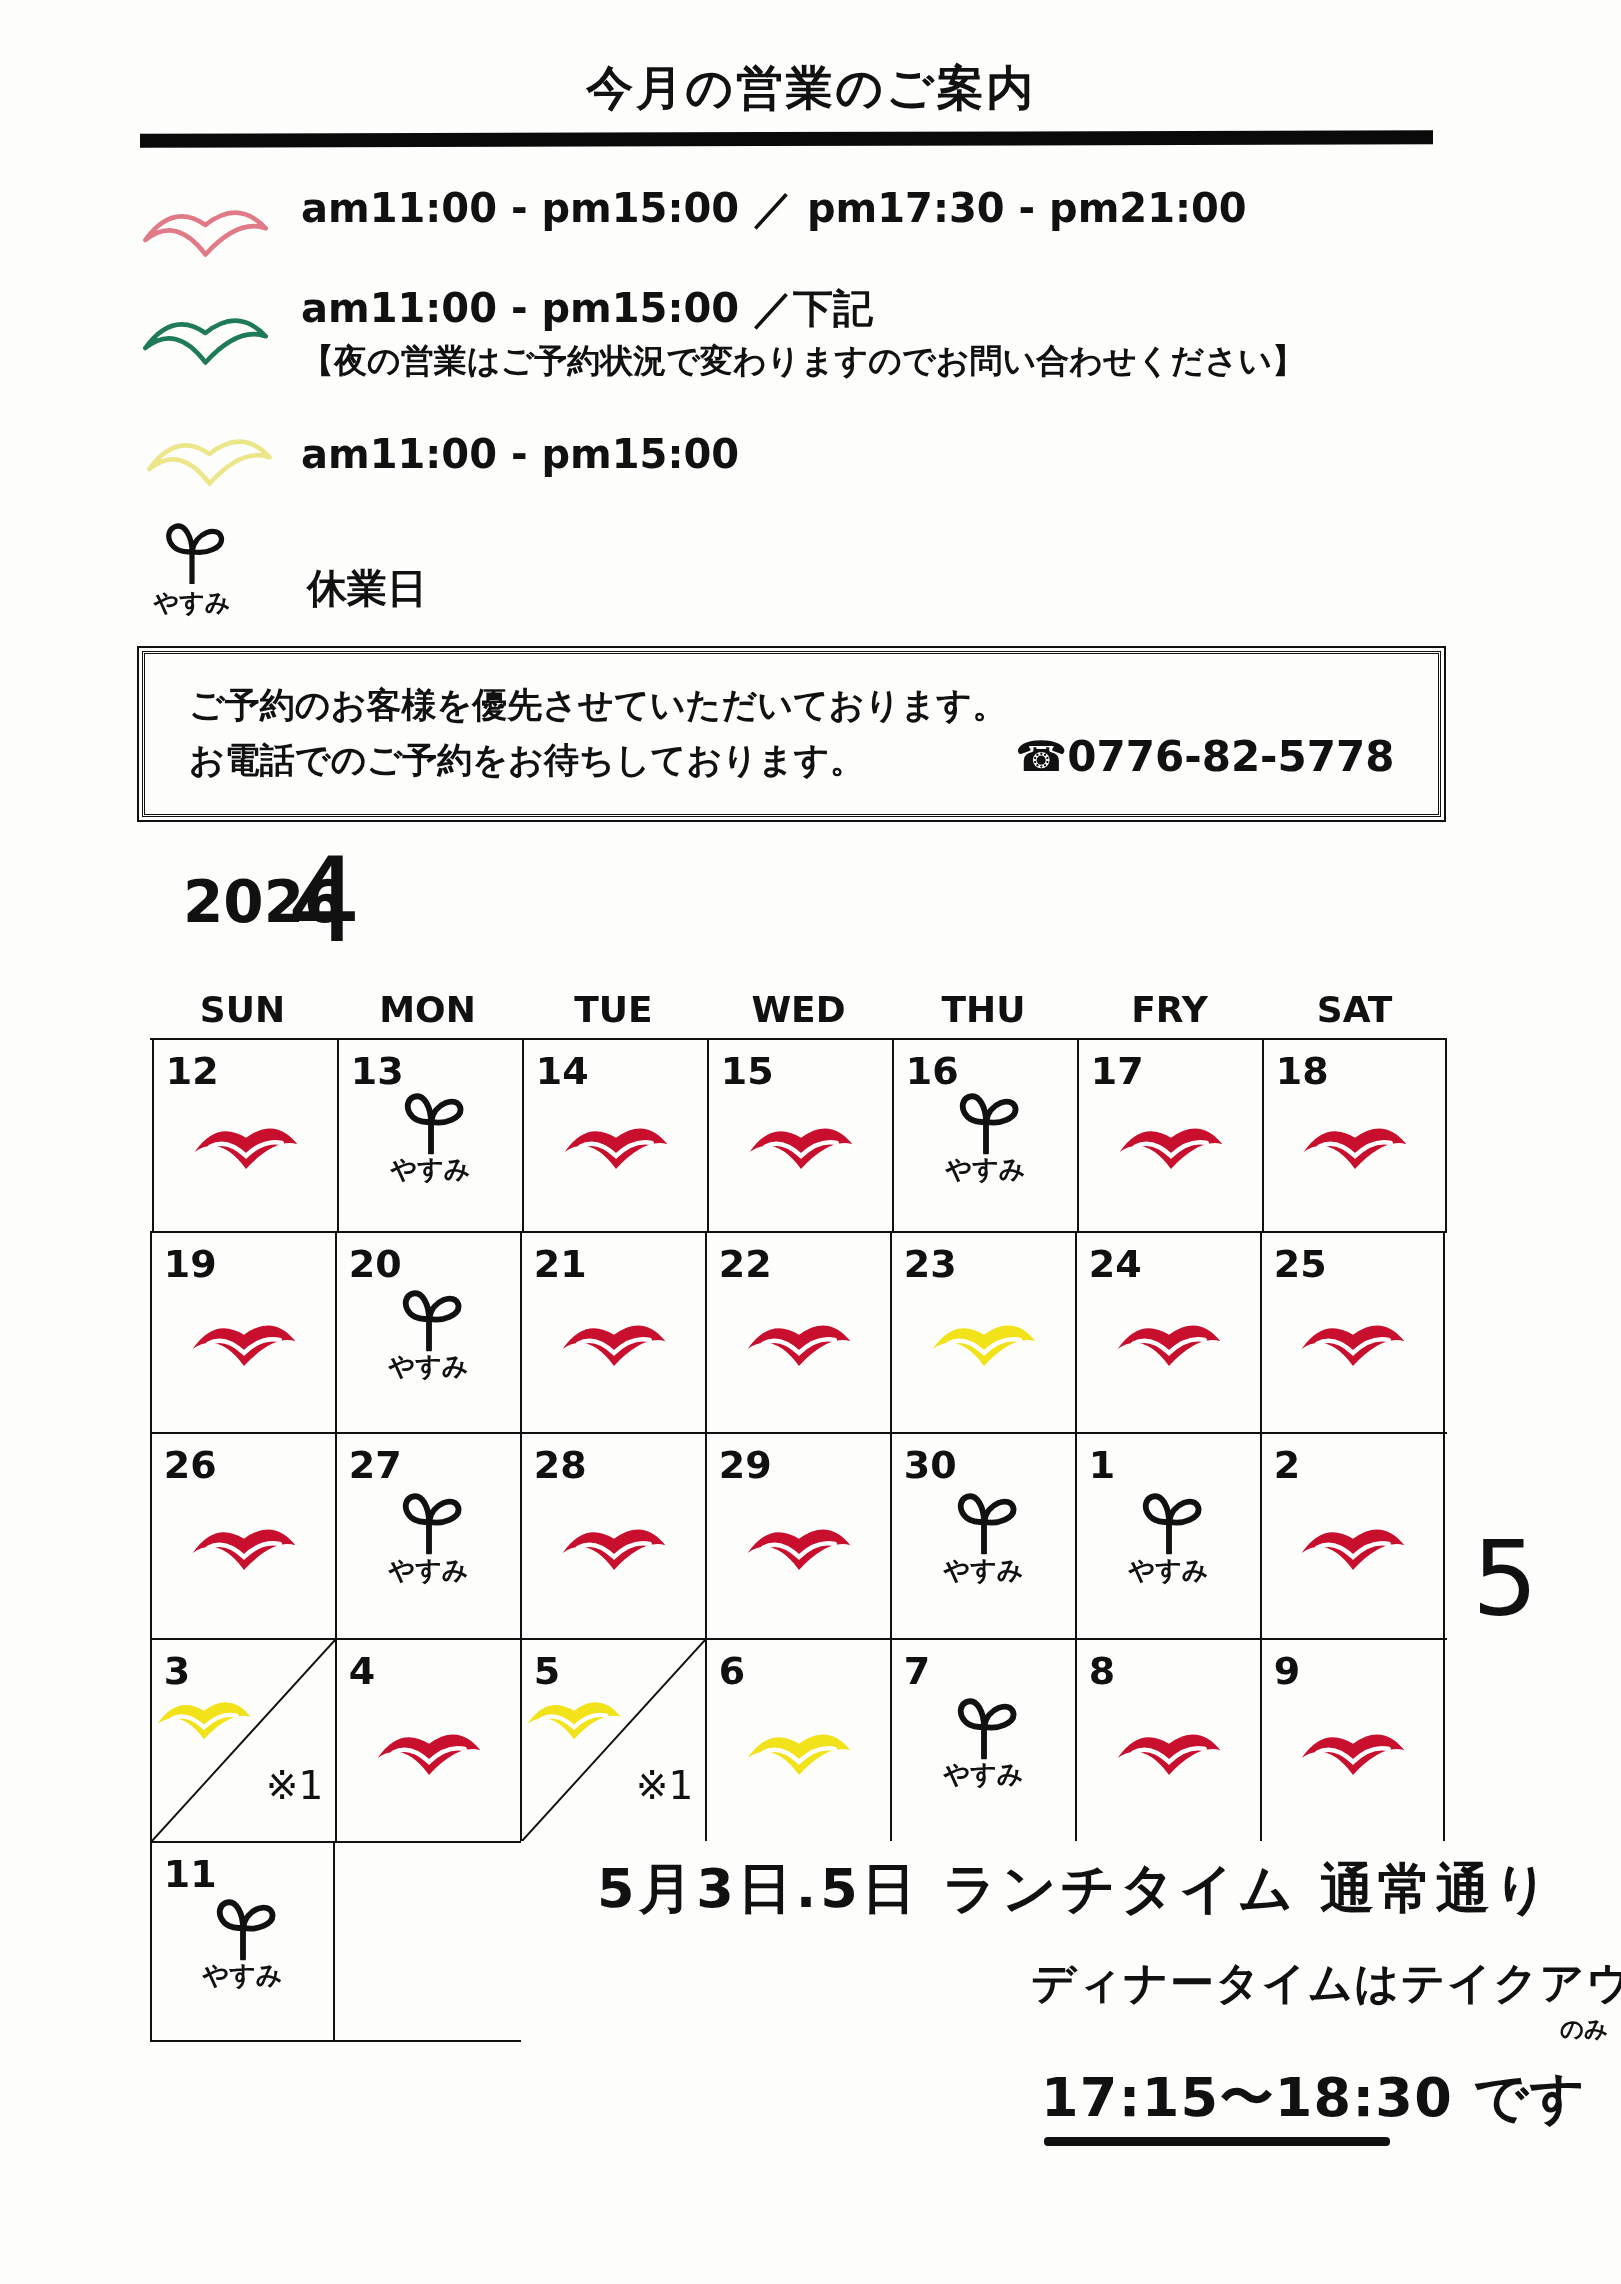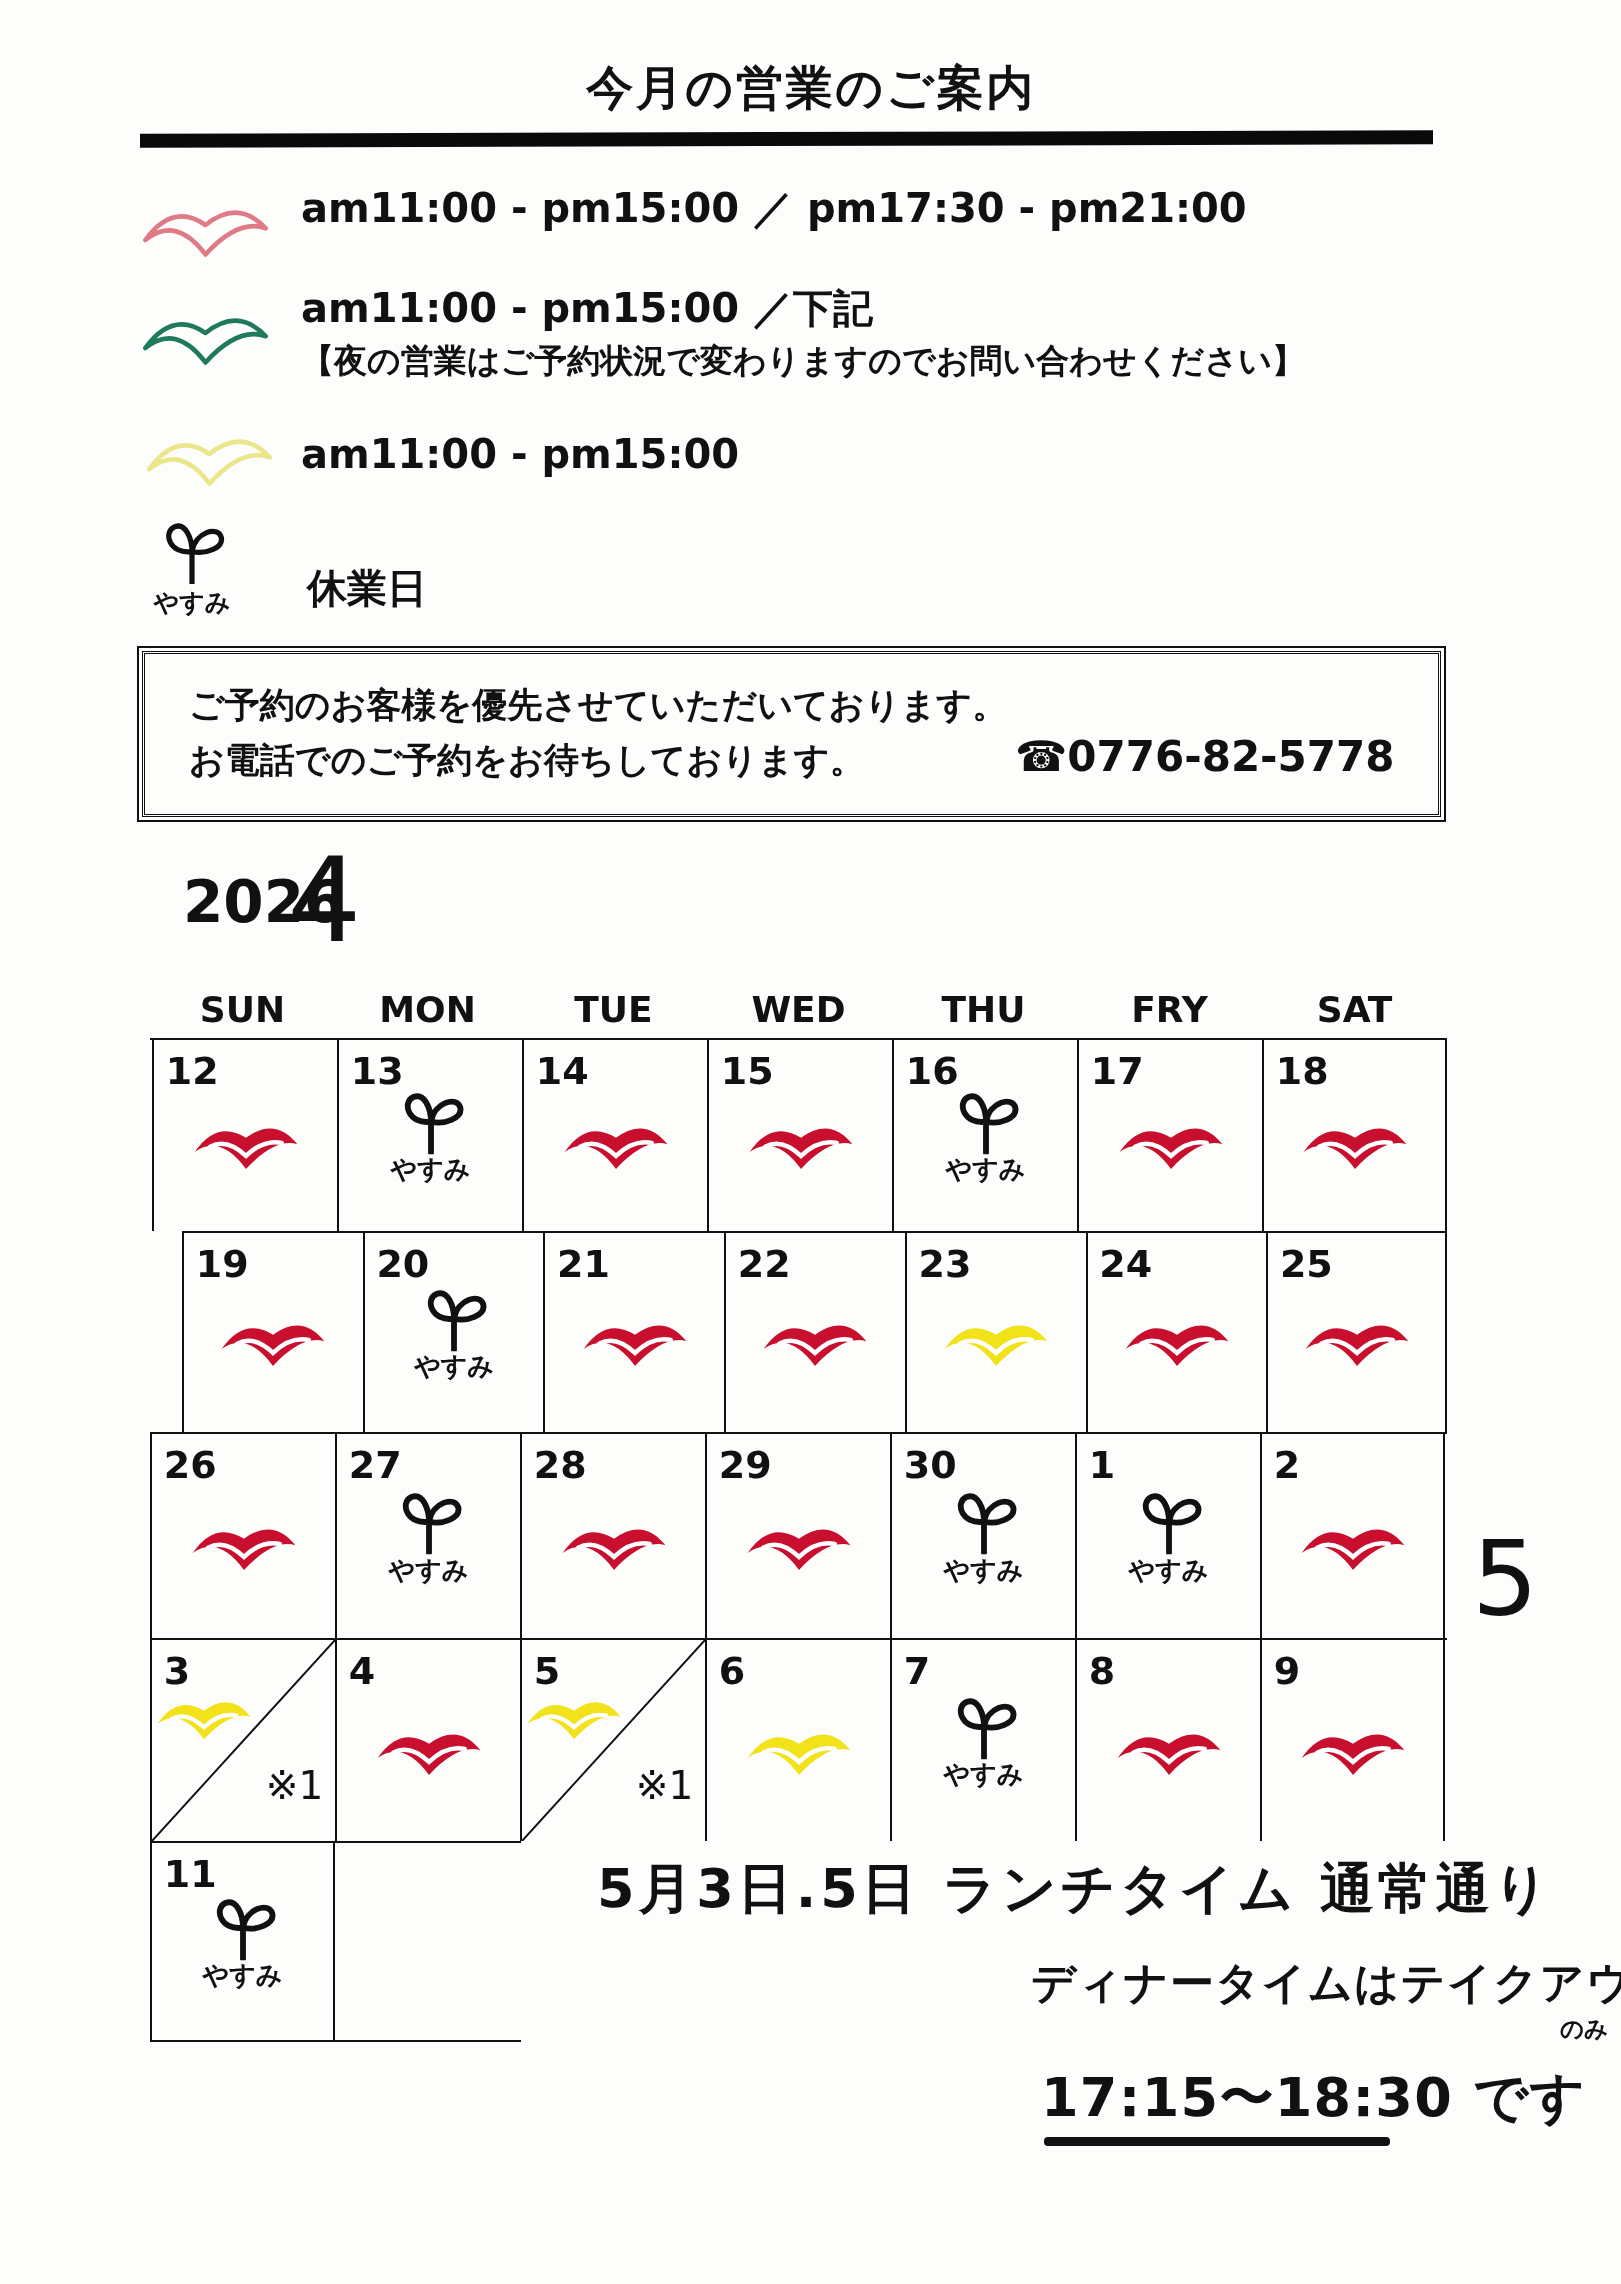--- a/index.html
+++ b/index.html
@@ -129,21 +129,21 @@
     </svg>
       </div>
       <div class="cell">
         <span class="daynum">18</span>
         <svg class="icon-bird" viewBox="0 0 170 100">
       <path d="M6 70 Q40 20 85 48 Q130 15 164 58 Q130 48 85 96 Q45 42 6 70 Z" fill="#c8102e"></path>
       <path d="M30 62 Q55 48 85 76 Q112 50 140 56" fill="none" stroke="#fff" stroke-width="7" stroke-linecap="round"></path>
     </svg>
       </div>
     </div>
-    <div class="row" style="height: 199px; margin-left: 32px;">
+    <div class="row" style="height: 199px;">
       <div class="cell">
         <span class="daynum">19</span>
         <svg class="icon-bird" viewBox="0 0 170 100">
       <path d="M6 70 Q40 20 85 48 Q130 15 164 58 Q130 48 85 96 Q45 42 6 70 Z" fill="#c8102e"></path>
       <path d="M30 62 Q55 48 85 76 Q112 50 140 56" fill="none" stroke="#fff" stroke-width="7" stroke-linecap="round"></path>
     </svg>
       </div>
       <div class="cell">
         <span class="daynum">20</span>
         <div class="sprout">

